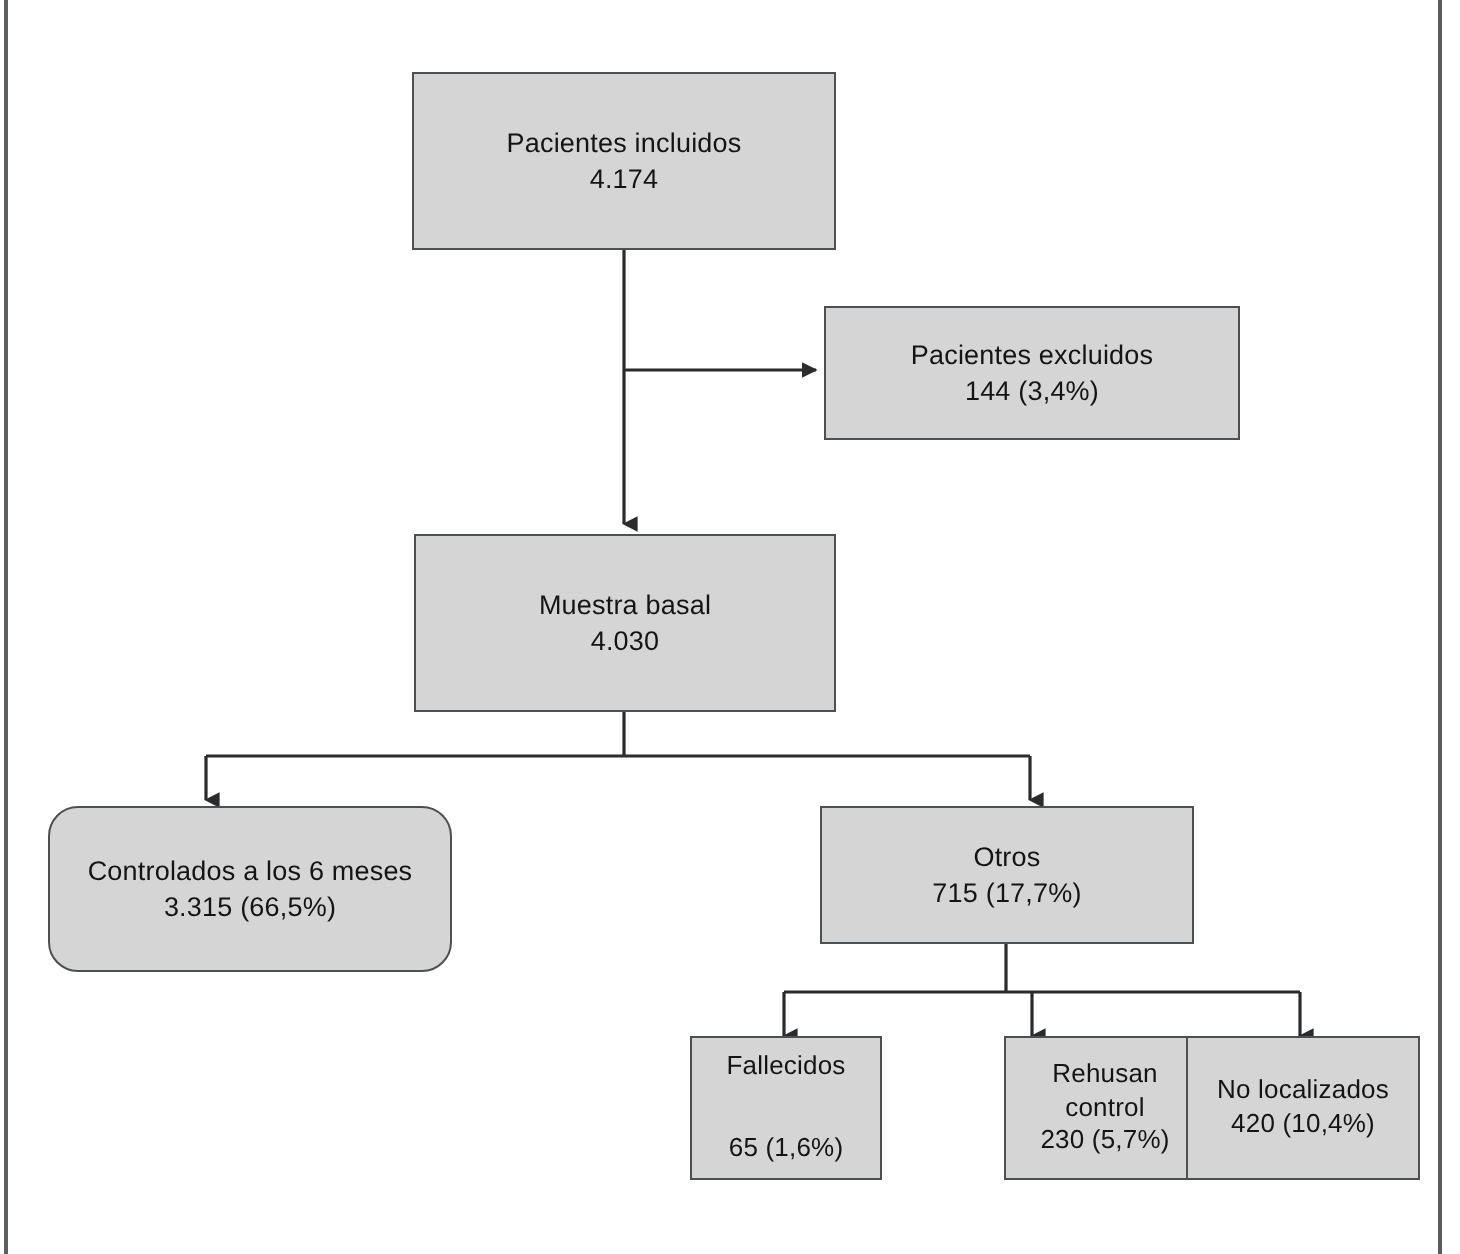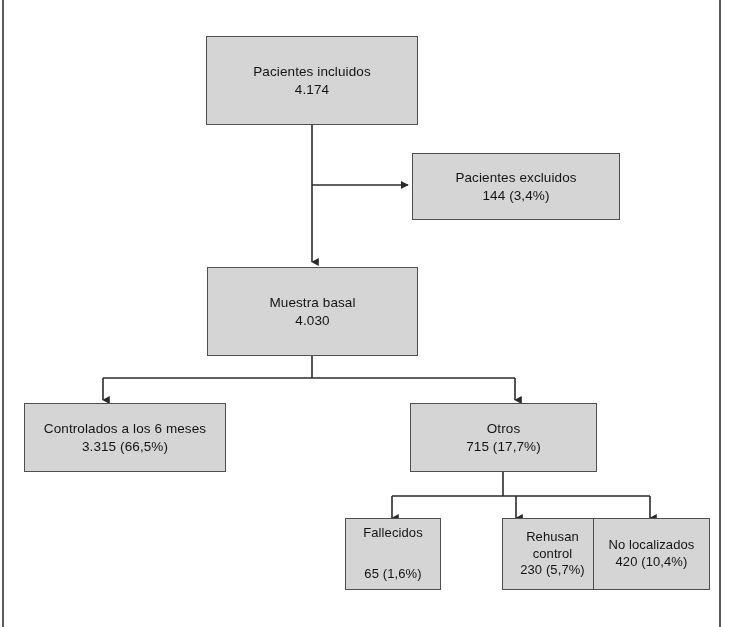--- a/index.html
+++ b/index.html
@@ -101,21 +101,21 @@
   <div class="node" style="left:412px; top:153px; width:208px; height:67px;">
     <span class="line">Pacientes excluidos</span>
     <span class="line">144 (3,4%)</span>
   </div>
 
   <div class="node" style="left:207px; top:267px; width:211px; height:89px;">
     <span class="line">Muestra basal</span>
     <span class="line">4.030</span>
   </div>
 
-  <div class="node" style="left:24px; top:403px; width:202px; height:69px;">
+  <div class="node" style="left:24px; top:403px; width:202px; height:83px;border-radius:15px;">
     <span class="line">Controlados a los 6 meses</span>
     <span class="line">3.315 (66,5%)</span>
   </div>
 
   <div class="node" style="left:410px; top:403px; width:187px; height:69px;">
     <span class="line">Otros</span>
     <span class="line">715 (17,7%)</span>
   </div>
 
   <div class="node small" style="left:345px; top:518px; width:96px; height:72px;gap:24px;">

